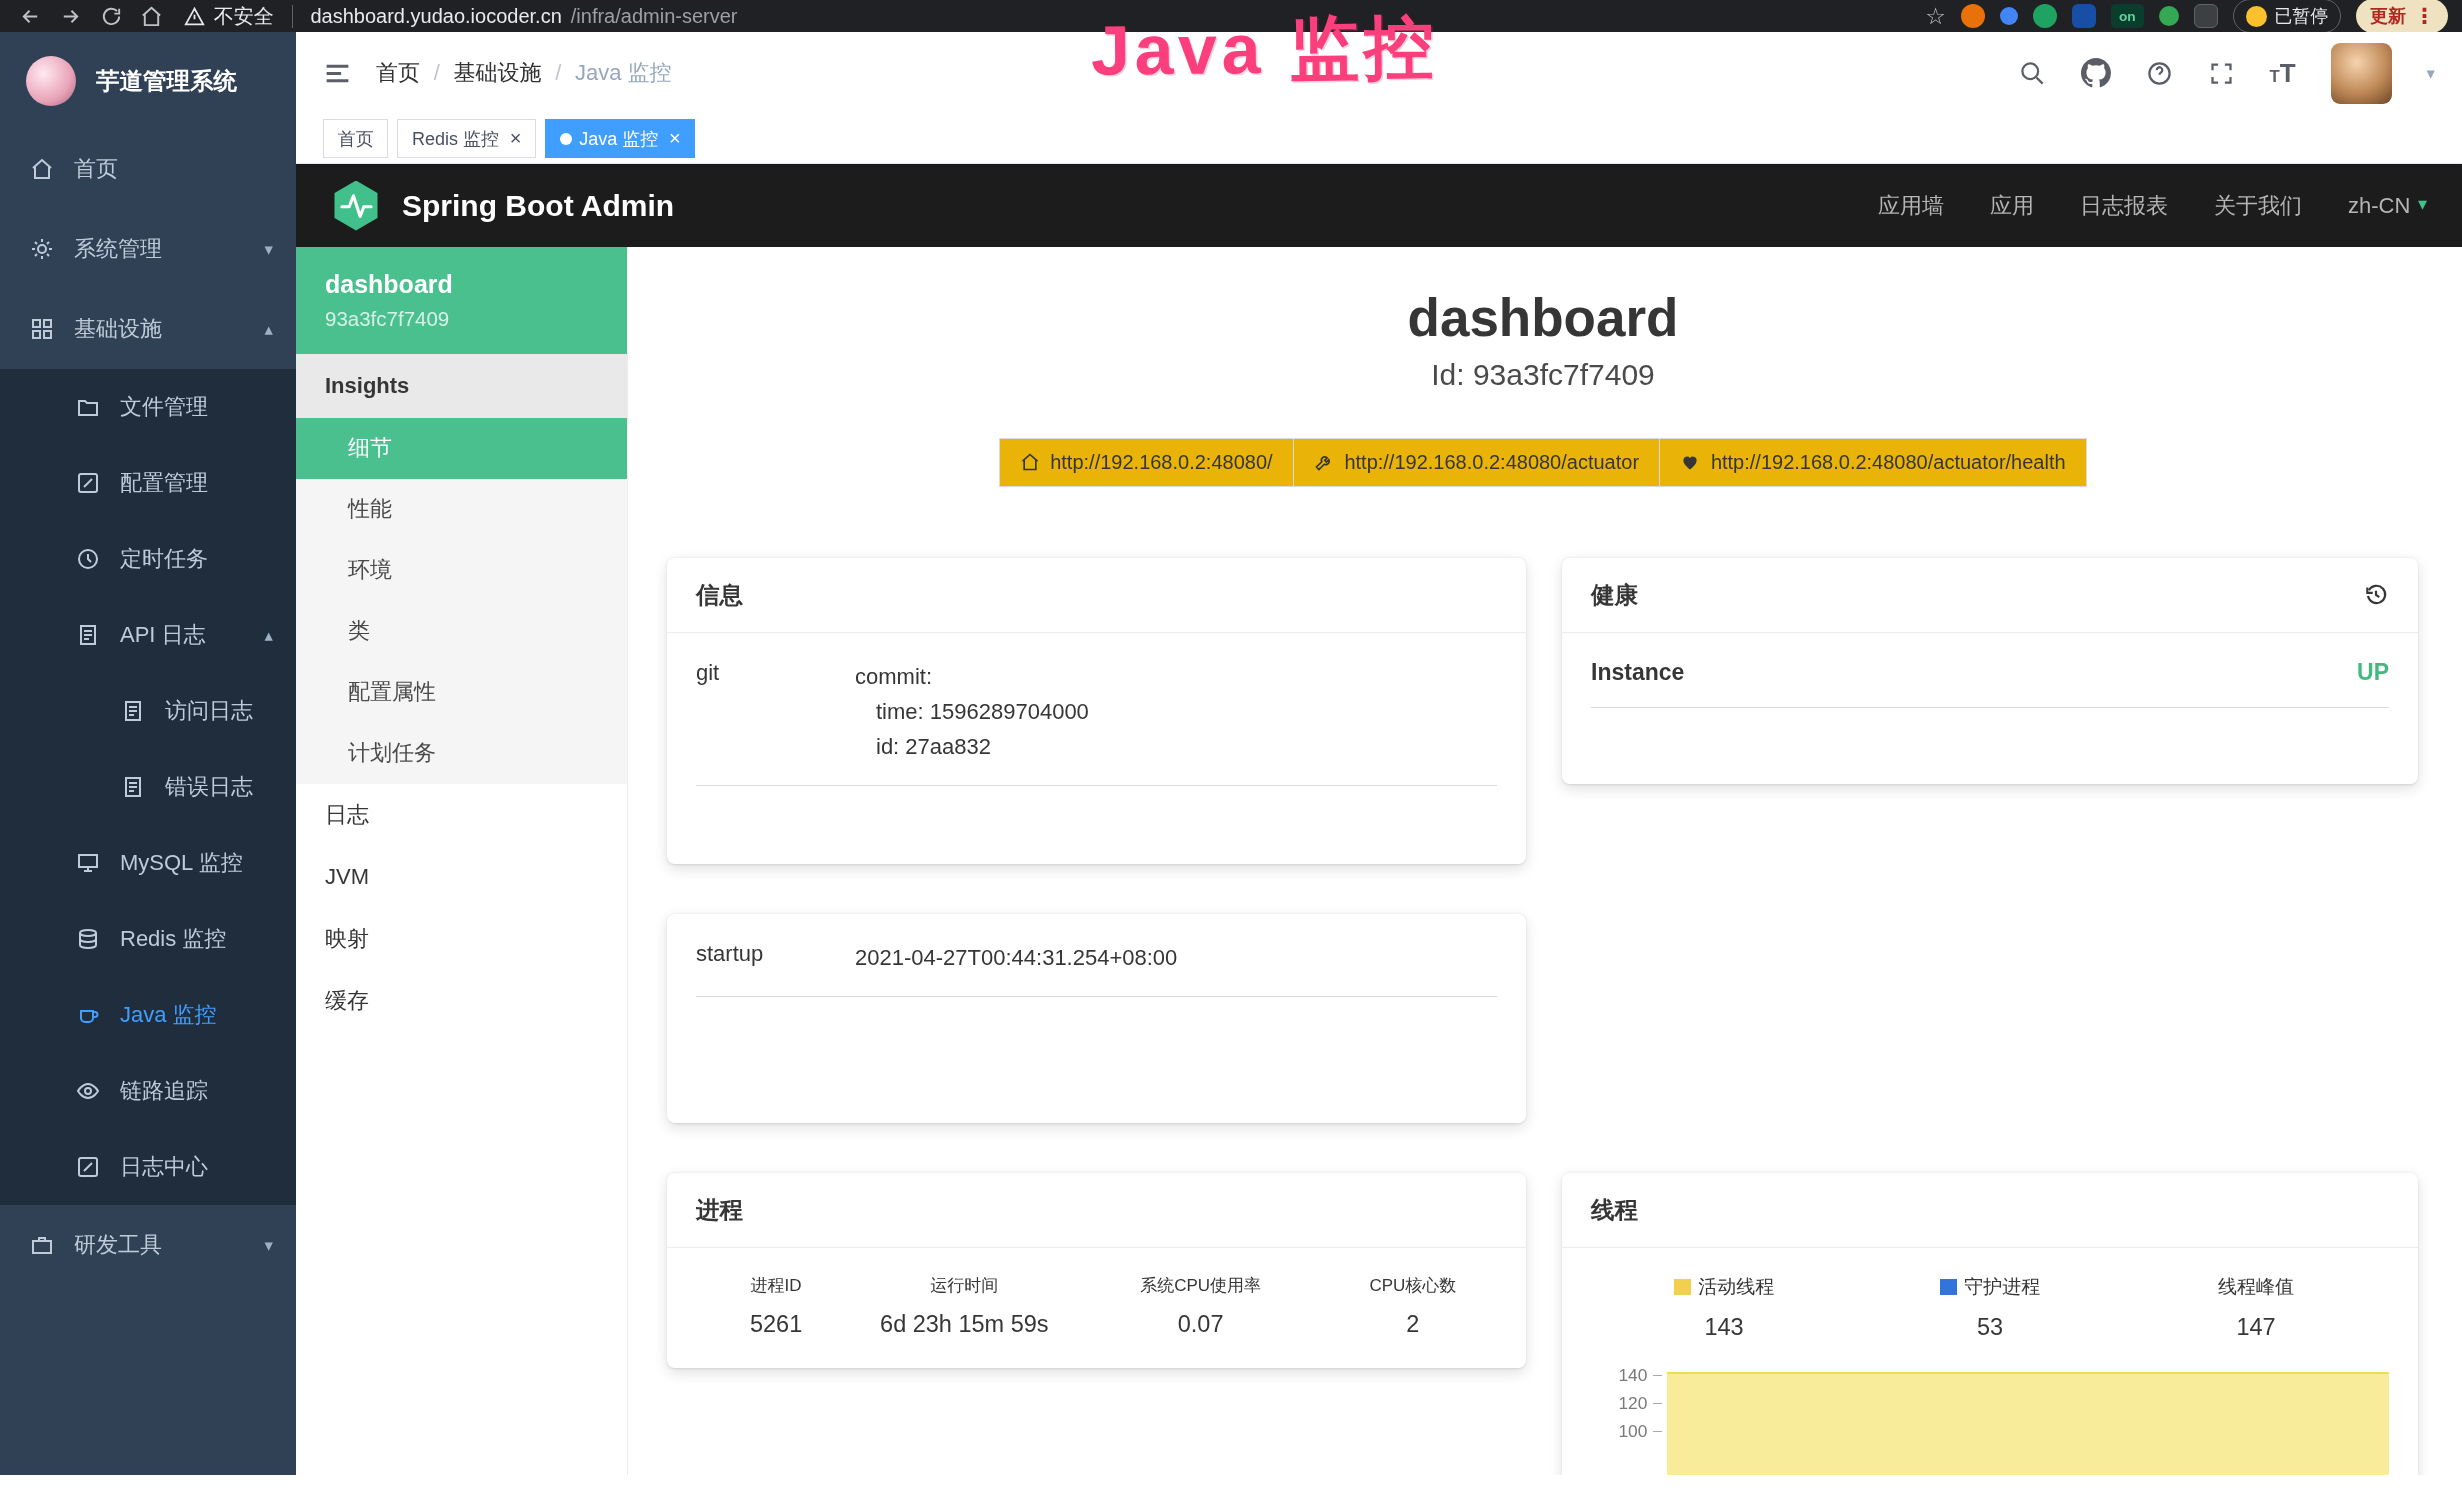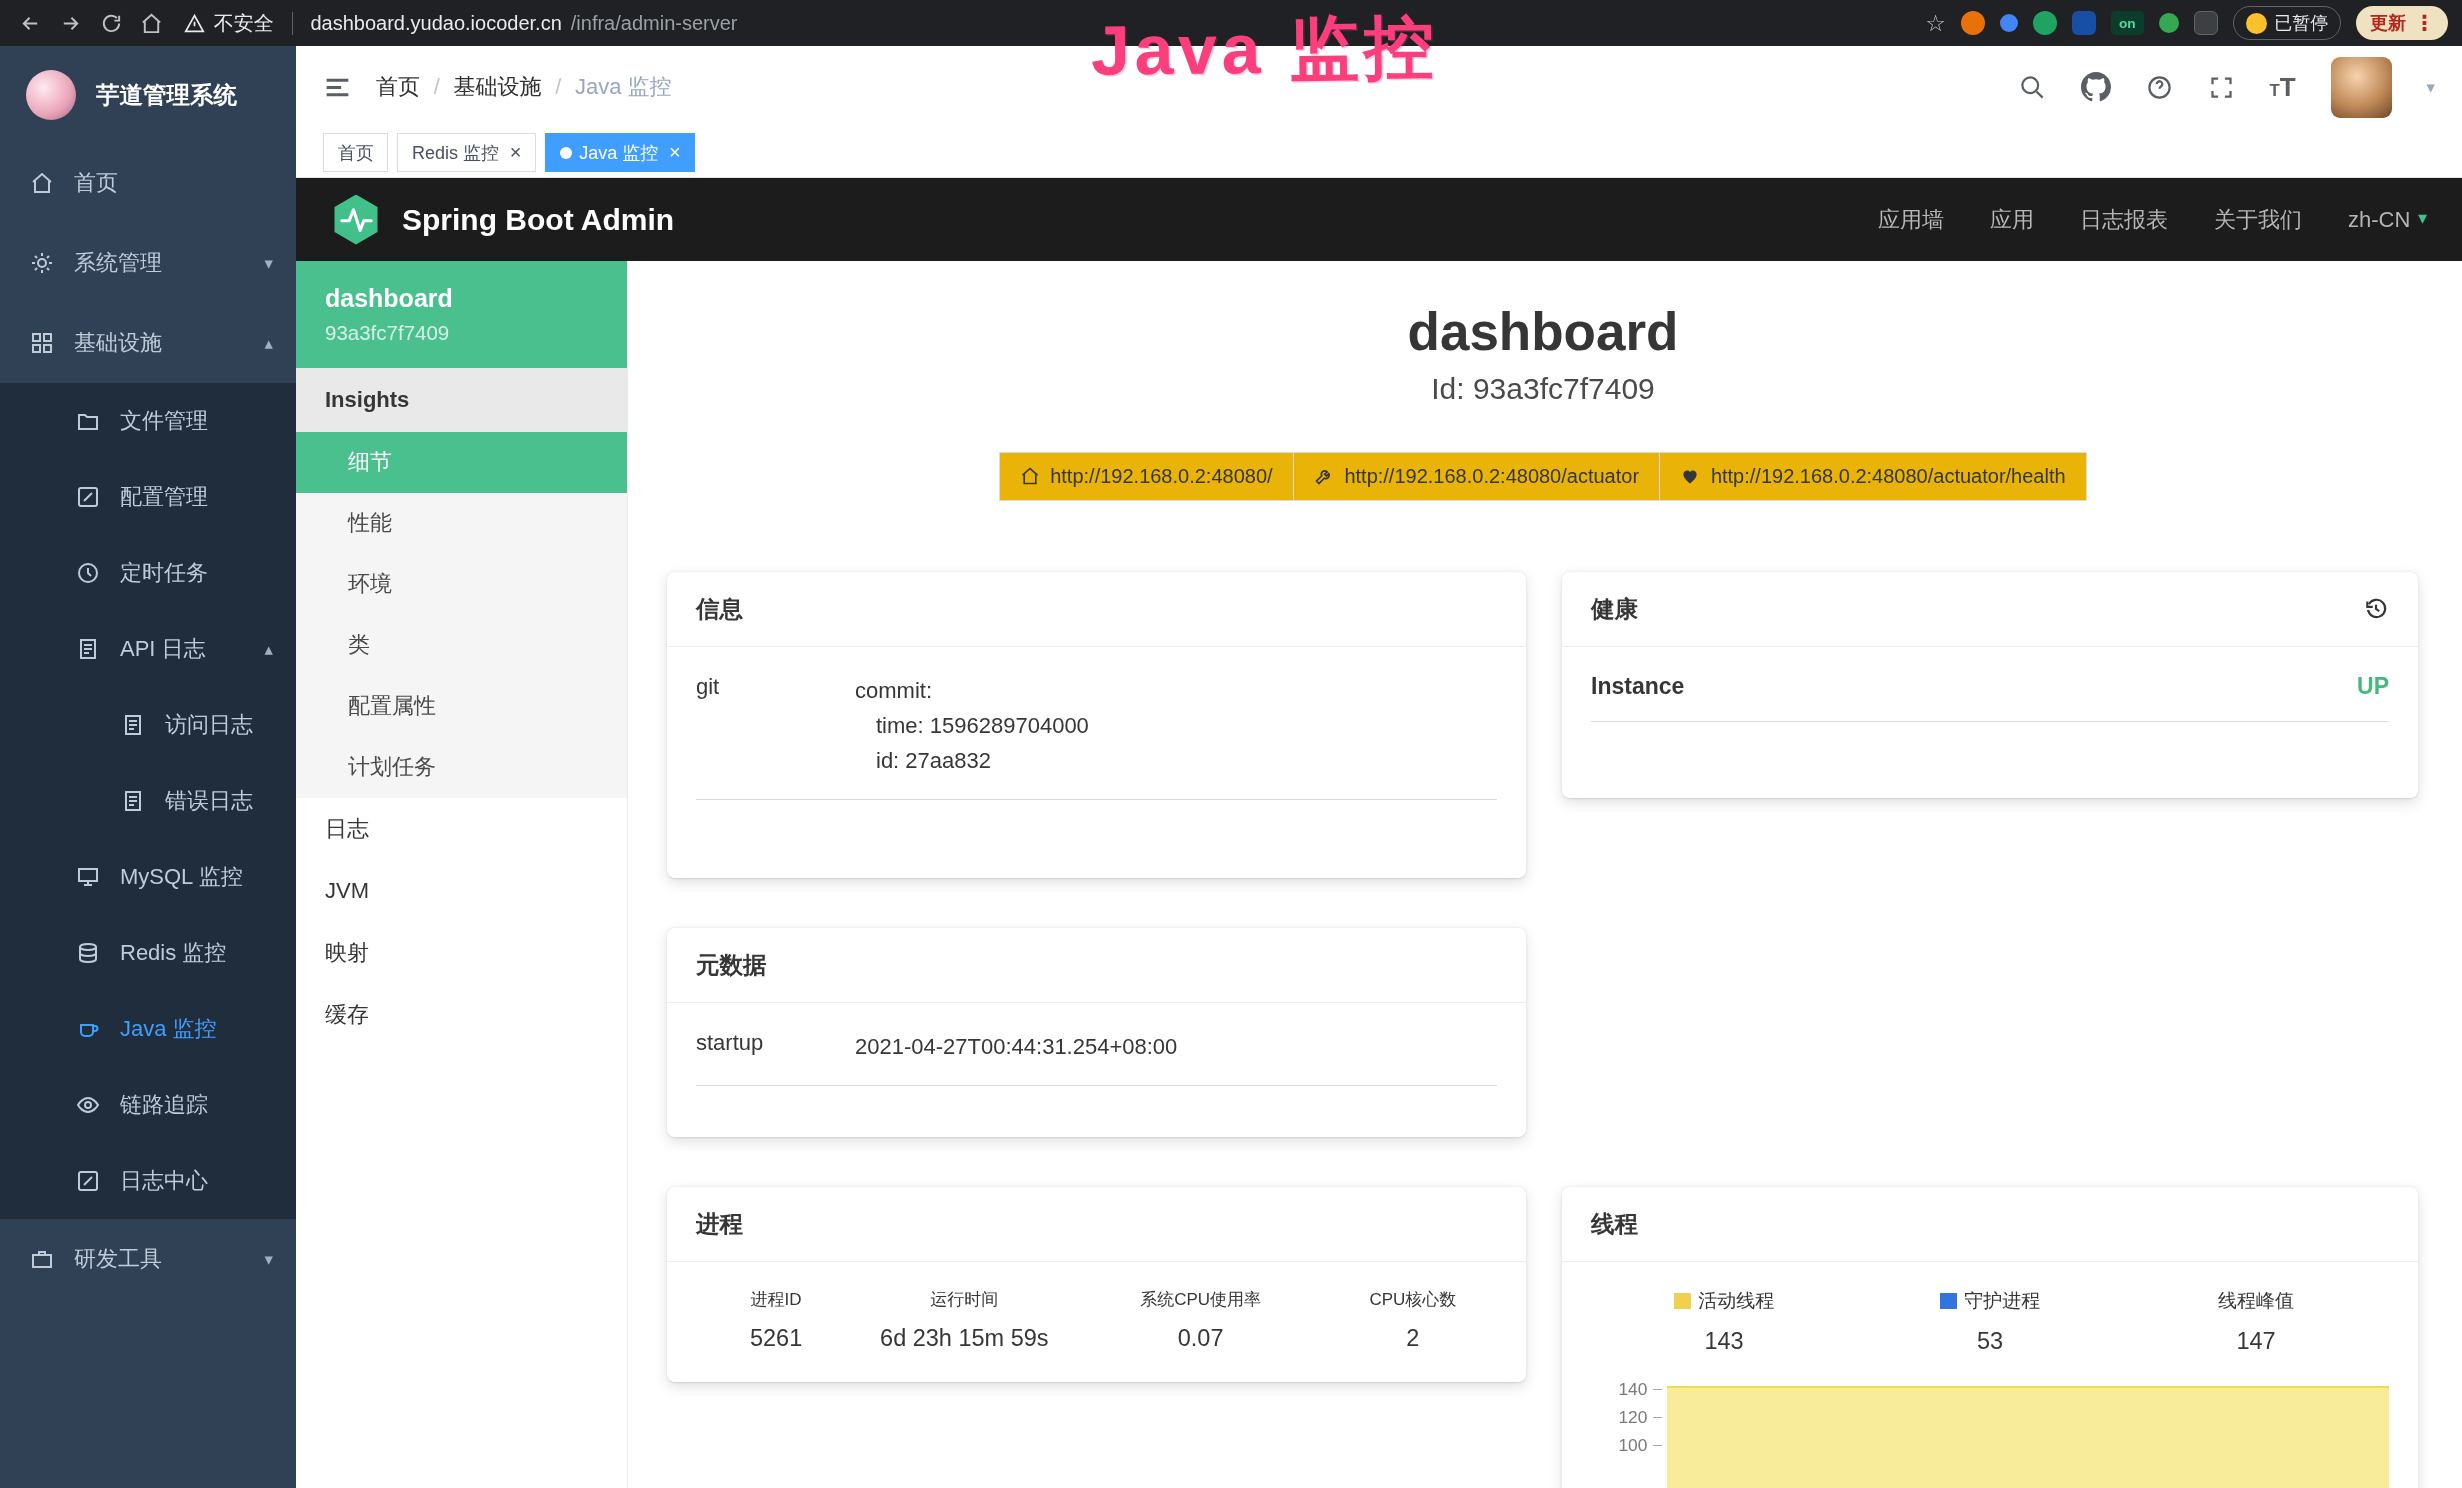--- a/index.html
+++ b/index.html
@@ -1,21 +1,21 @@
 <!DOCTYPE html>
 <html style="font-size:12px"><head>
 <meta charset="utf-8">
 <style>
 *{margin:0;padding:0;box-sizing:border-box}
 body{font-family:"Liberation Sans","DejaVu Sans",sans-serif;background:#fff}
 .screen{position:relative;width:2462px;height:1489px;overflow:hidden;background:#fff}
 svg{display:block}
 
 
-.browser{height:46px;background:#202124;display:flex;align-items:center;padding:0 13.7px;gap:7.6px;color:#bdc1c6}
+.browser{height:32px;background:#202124;display:flex;padding:0 13.7px;gap:7.6px;color:#bdc1c6}
 .bicon{width:33px;height:33px;border-radius:50%;display:flex;align-items:center;justify-content:center;color:#bdc1c6;flex-shrink:0}
 .baddr{display:flex;align-items:center;gap:9px;margin-left:7.6px;font-size:20px;color:#e8eaed;white-space:nowrap}
 .baddr .sep{width:0.8px;height:23px;background:#5f6368;margin:0 9px}
 .baddr .host{color:#e8eaed}
 .baddr .path{color:#9aa0a6}
 .b-right{margin-left:auto;display:flex;align-items:center;gap:15px}
 .extdot{width:24px;height:24px;border-radius:6px;flex-shrink:0}
 .onbadge{min-width:33px;height:24px;border-radius:4.6px;background:#0b3d2c;color:#5dd39e;font-size:13.7px;font-weight:700;display:flex;align-items:center;justify-content:center;padding:0 4.6px}
 .chip{display:flex;align-items:center;gap:7.6px;border:0.8px solid #5f6368;border-radius:21px;padding:3.8px 12px;font-size:18px;color:#e8eaed}
 .face{width:21px;height:21px;border-radius:50%;background:#fbc02d}
@@ -500,21 +500,20 @@
               </div>
               <div class="card-b">
                 <div class="row2">
                   <span class="bold">Instance</span>
                   <span class="up">UP</span>
                 </div>
               </div>
             </div>
 
             <div class="card meta" style="grid-column:1;grid-row:2">
-              <div class="card-h">元数据</div>
               <div class="card-b">
                 <div class="kv">
                   <div class="k">startup</div>
                   <div class="v">
                       <div class="vline">2021-04-27T00:44:31.254+08:00</div>
                     </div>
                 </div>
               </div>
             </div>
 

